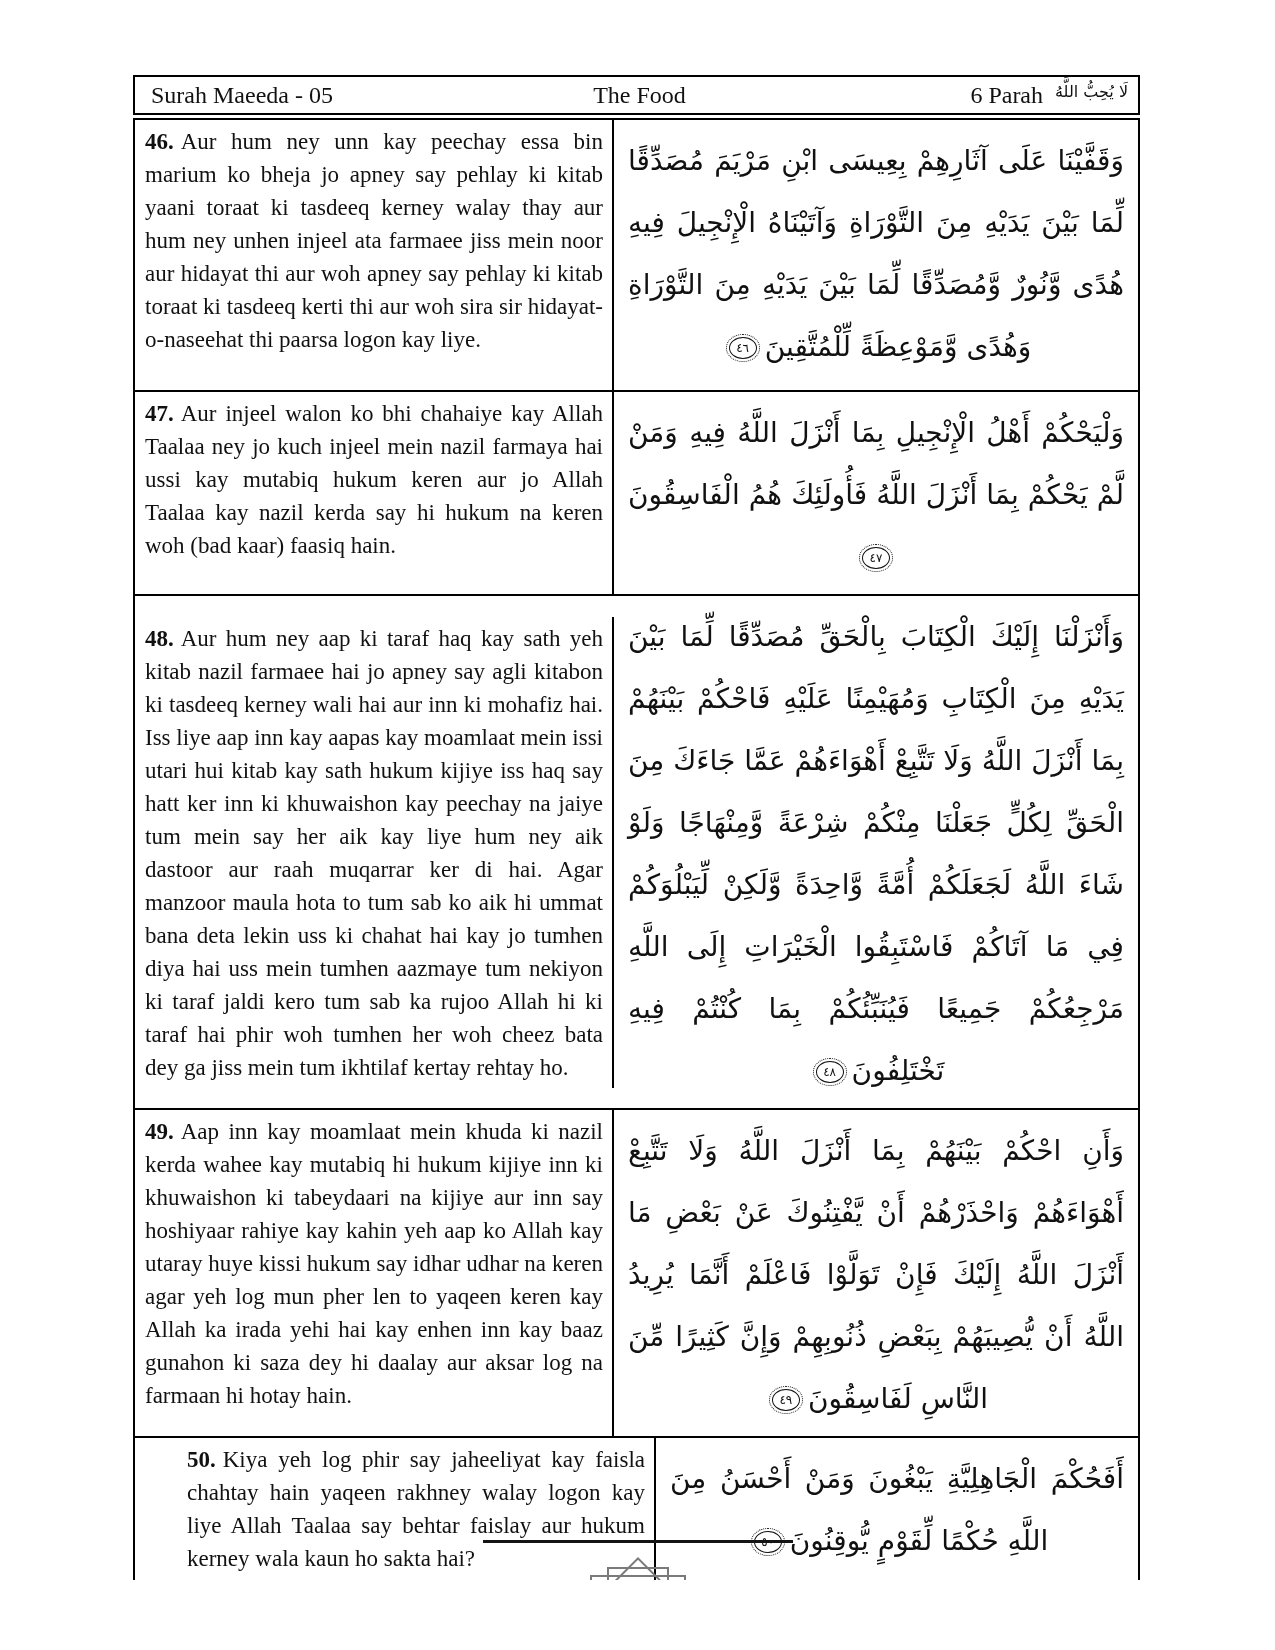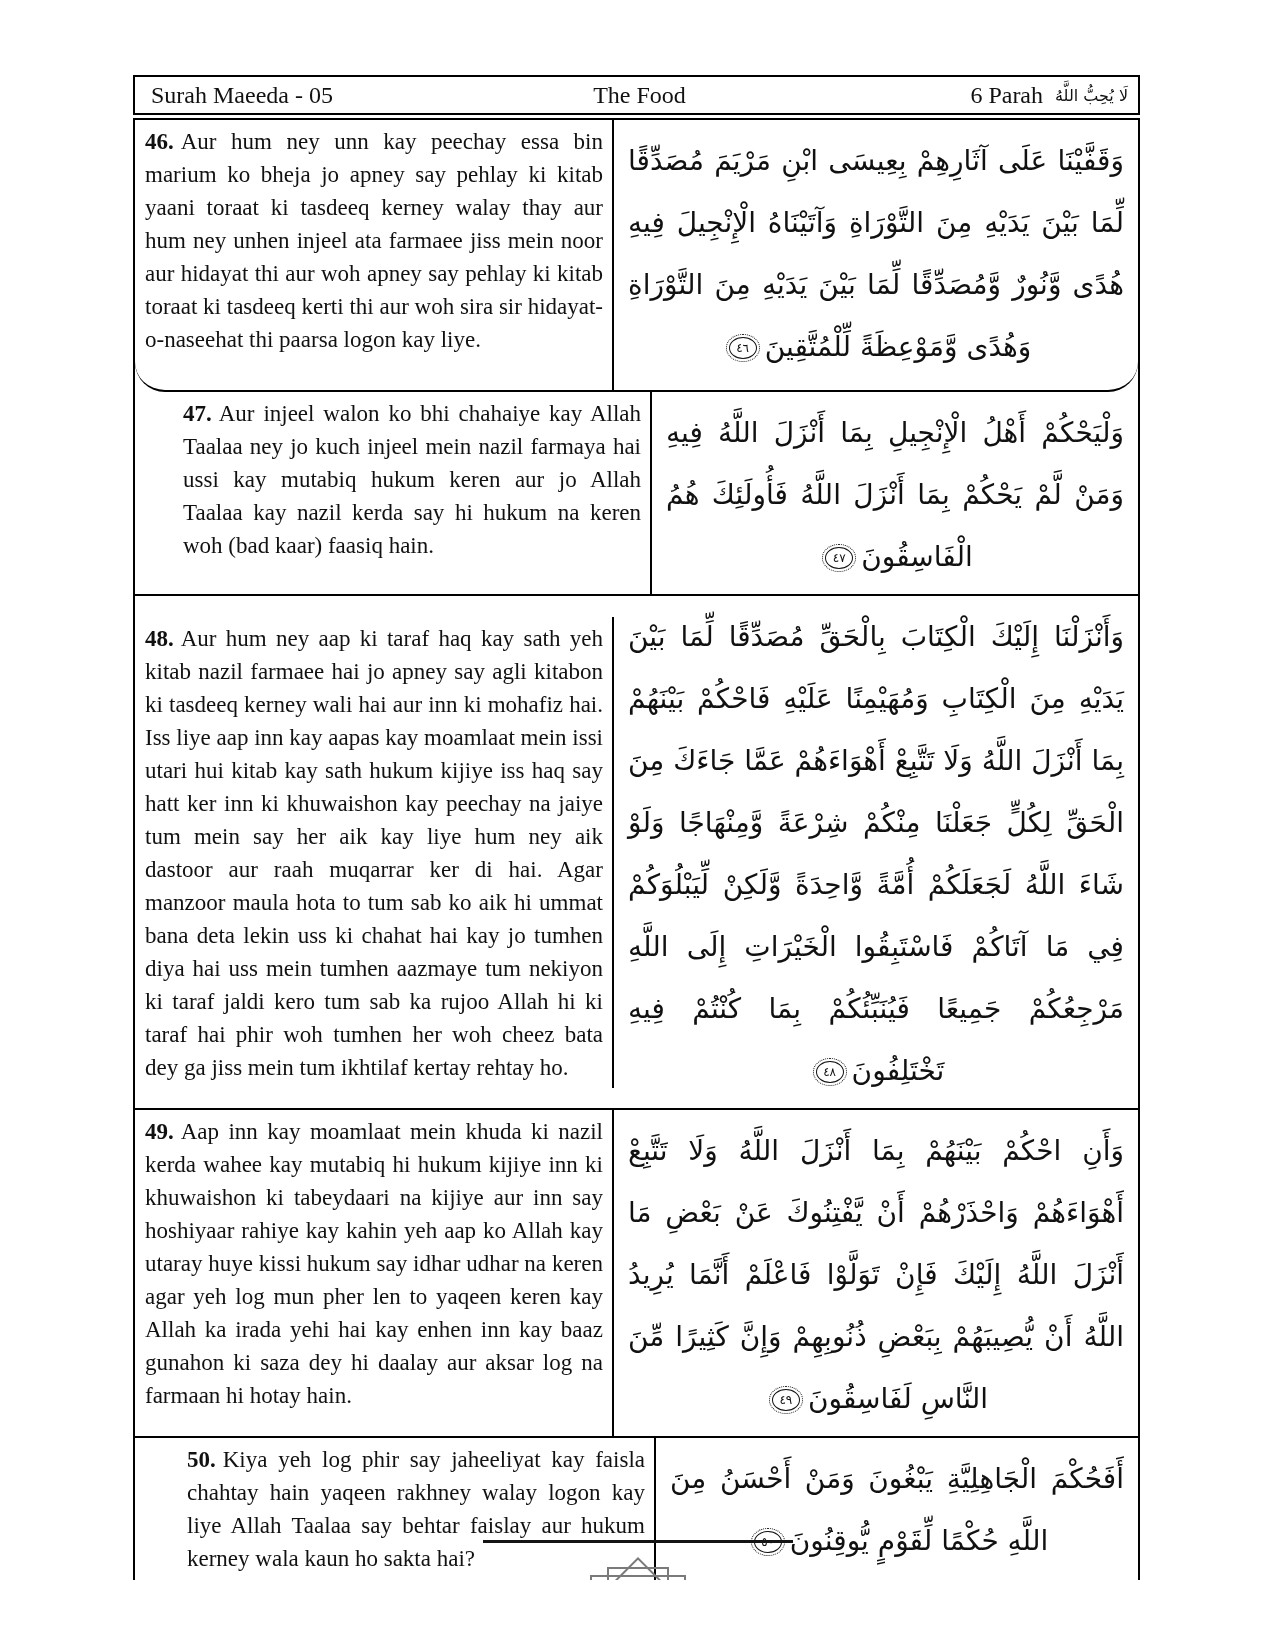--- a/index.html
+++ b/index.html
@@ -8,31 +8,31 @@
     font-family:"Liberation Serif", serif;color:#111;overflow:hidden;
   }
   
   .header-box{
     position:absolute;left:133px;top:75px;width:1007px;height:40px;
     box-sizing:border-box;border:2px solid #000;
     display:flex;align-items:center;font-size:24px;background:#fff;
   }
   .h-left{flex:1.2;padding-left:16px;white-space:nowrap;}
   .h-center{flex:1;text-align:center;white-space:nowrap;}
-  .h-right{flex:1.2;display:flex;justify-content:flex-end;align-items:center;gap:12px;padding-right:10px;white-space:nowrap;}
+  .h-right{flex:1.2;display:flex;justify-content:flex-end;gap:12px;padding-right:10px;white-space:nowrap;}
   .h-ar{font-family:"DejaVu Sans", sans-serif;font-size:16px;}
   
   .verse-table{
     position:absolute;left:133px;top:118px;width:1007px;
     box-sizing:border-box;border:2px solid #000;background:#fff;
   }
   .row{display:flex;border-bottom:2px solid #000;box-sizing:border-box;}
   .row:last-child{border-bottom:none;margin-left:42px;}
-  .row-46{min-height:272px;border-radius:30px;}
-  .row-47{min-height:158px;padding-left:38px;}
+  .row-46{min-height:272px;}
+  .row-47{min-height:158px;}
   .row-48{min-height:486px;align-items:center;}
   .row-49{min-height:270px;}
   .row-50{min-height:188px;}
   .cell{box-sizing:border-box;}
   .trans{
     width:479px;flex:0 0 479px;border-right:2px solid #000;
     padding:5px 9px 4px 10px;font-size:23px;line-height:33px;
     text-align:justify;
   }
   .vnum{font-weight:bold;margin-right:7px;}

